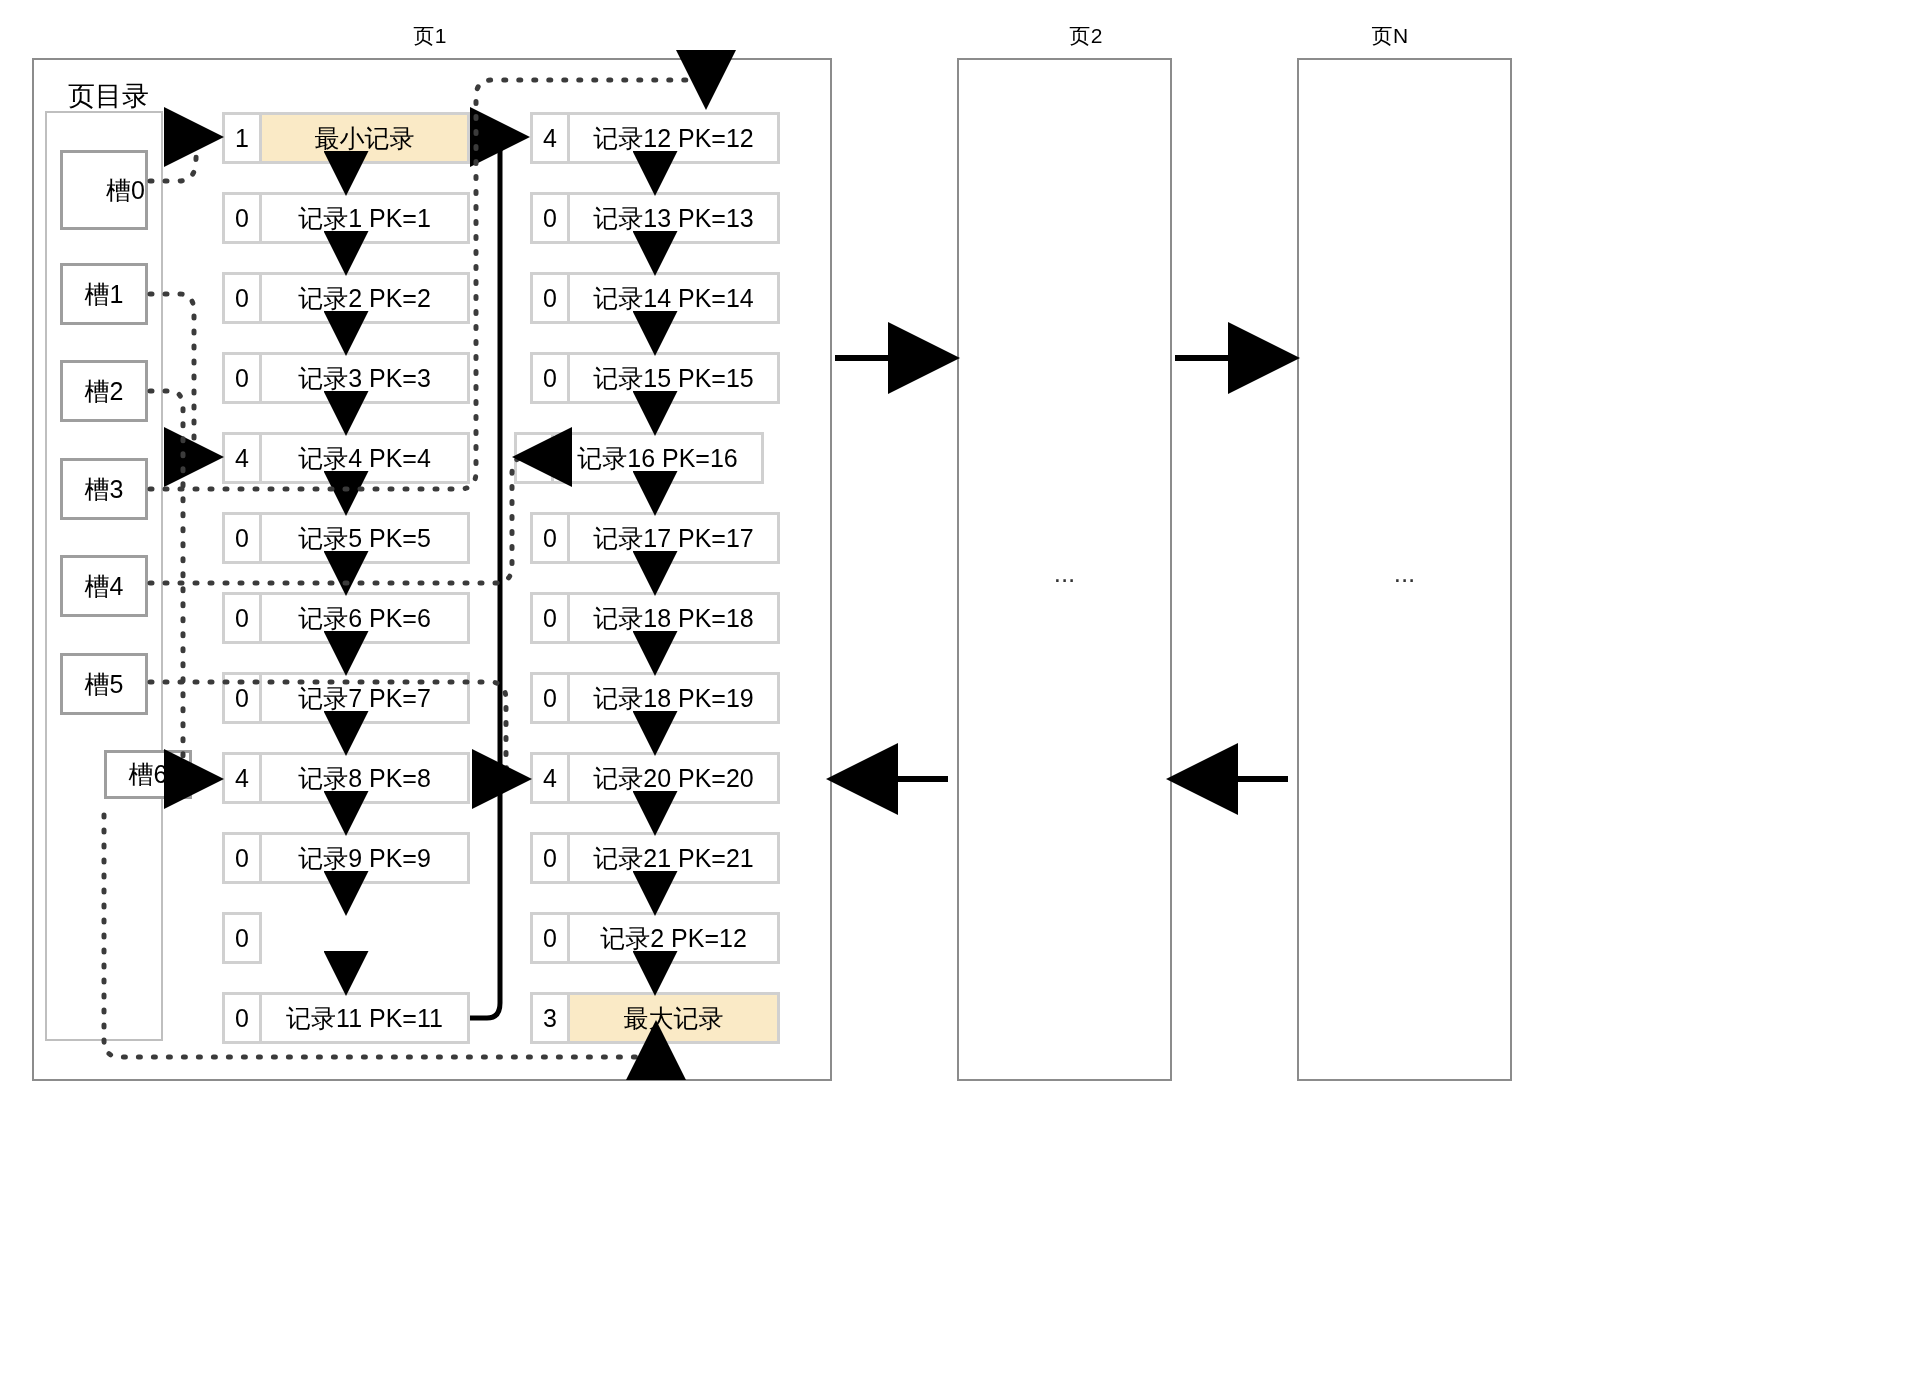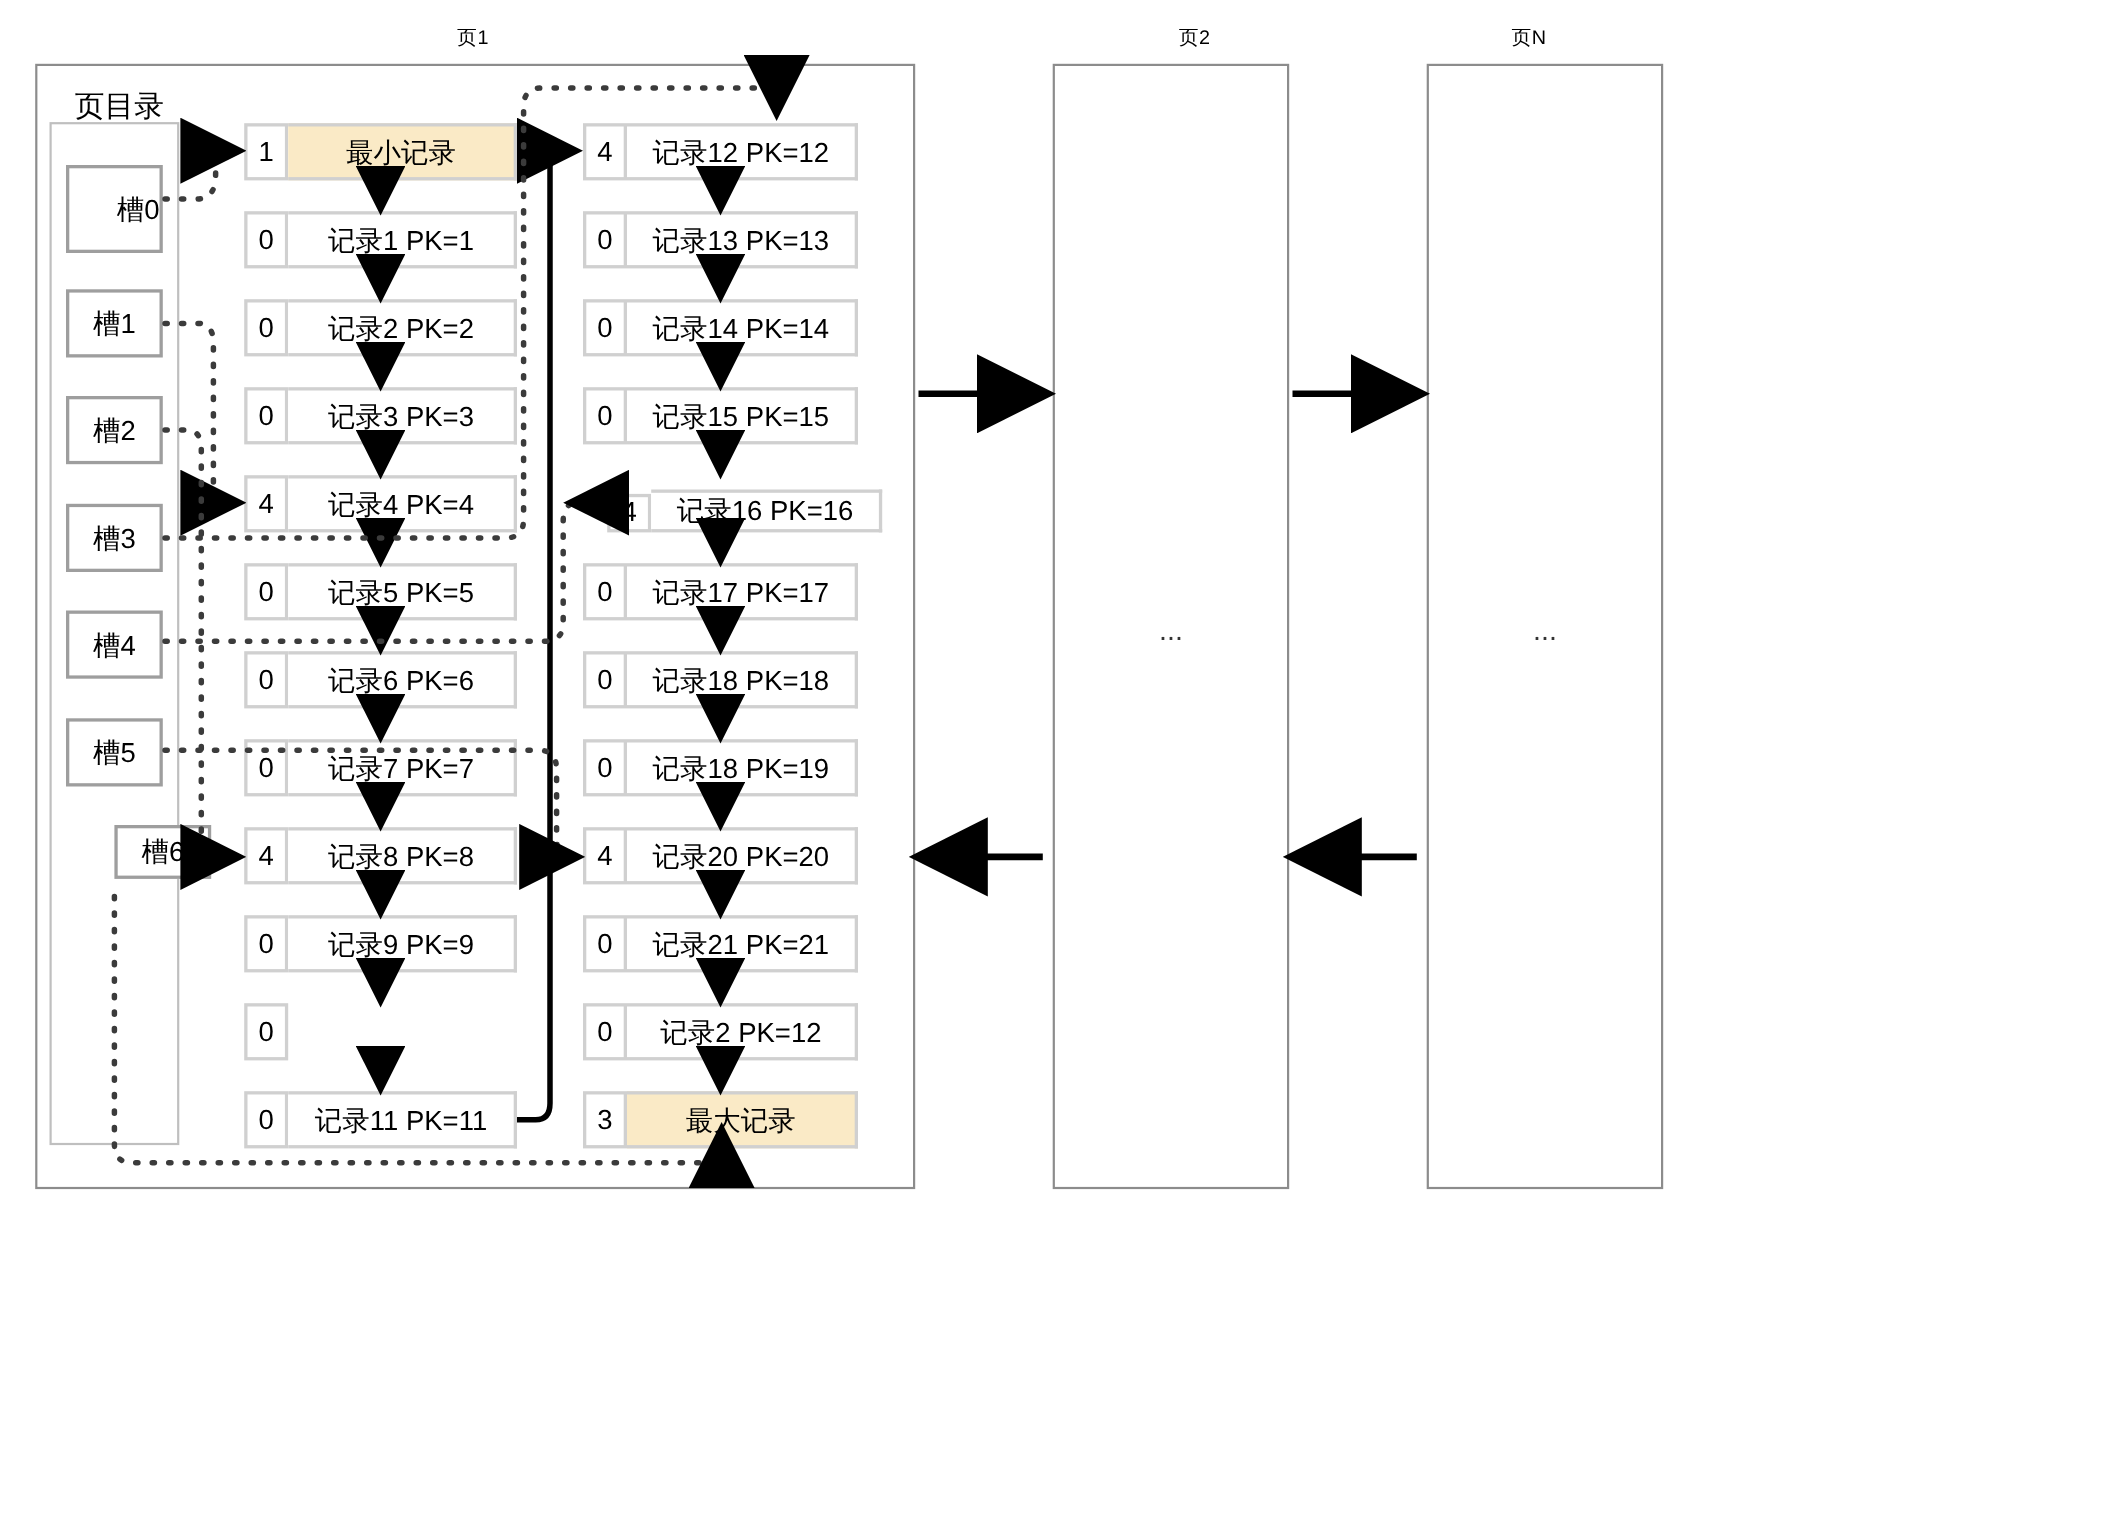--- a/index.html
+++ b/index.html
@@ -3,21 +3,21 @@
 <meta charset="utf-8">
 <style>
   html,body{margin:0;padding:0;background:#ffffff;}
   body{font-family:"Liberation Sans","DejaVu Sans",sans-serif;color:#000;}
   #stage{position:relative;width:1924px;height:1396px;overflow:hidden;background:#fff;}
 
   
   .abs{position:absolute;box-sizing:border-box;}
 
   
-  .page-title{font-size:18px;text-align:center;color:#000;letter-spacing:.5px;}
+  .page-title{font-size:21px;text-align:center;color:#000;letter-spacing:.5px;}
 
   
   .page-box{border:2px solid #8c8c8c;background:#ffffff;}
 
   
   .dir-frame{border:2px solid #bfbfbf;background:#fff;}
   .dir-label{font-size:27px;}
   .slot{border:3px solid #9e9e9e;background:#fff;display:flex;align-items:center;justify-content:center;font-size:25px;}
 
   
@@ -129,21 +129,21 @@
     <div class="t">记录13 PK=13</div>
     </div>
   <div class="abs rec" style="left:530px;top:272px;width:250px;">
     <div class="n">0</div>
     <div class="t">记录14 PK=14</div>
     </div>
   <div class="abs rec" style="left:530px;top:352px;width:250px;">
     <div class="n">0</div>
     <div class="t">记录15 PK=15</div>
     </div>
-  <div class="abs rec" style="left:552px;top:432px;width:250px;align-items:flex-end;">
+  <div class="abs rec" style="left:514px;top:432px;width:250px;">
     <div class="n">4</div>
     <div class="t">记录16 PK=16</div>
     </div>
   <div class="abs rec" style="left:530px;top:512px;width:250px;">
     <div class="n">0</div>
     <div class="t">记录17 PK=17</div>
     </div>
   <div class="abs rec" style="left:530px;top:592px;width:250px;">
     <div class="n">0</div>
     <div class="t">记录18 PK=18</div>

